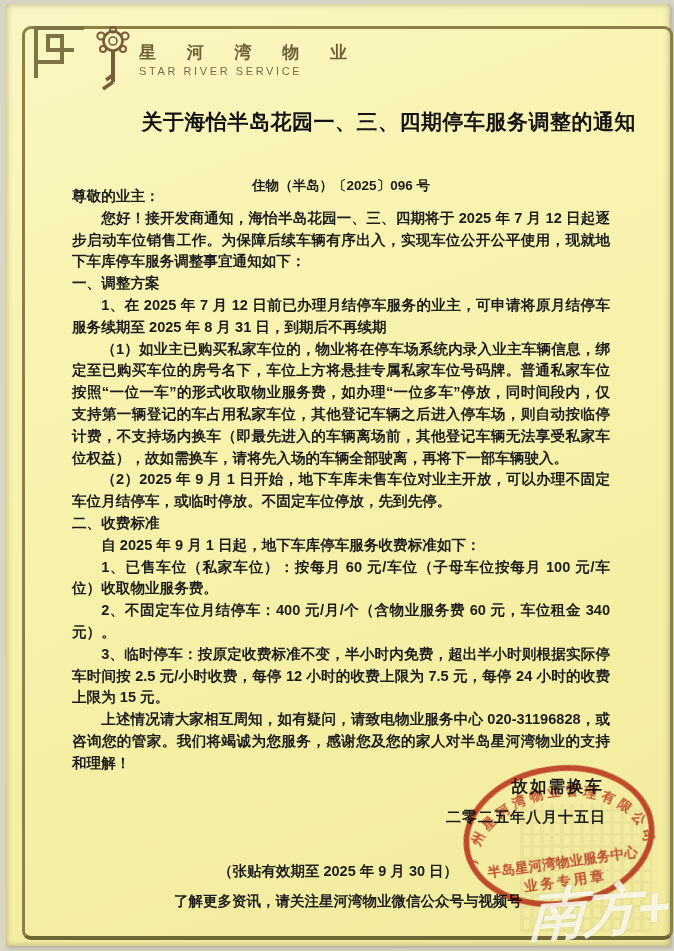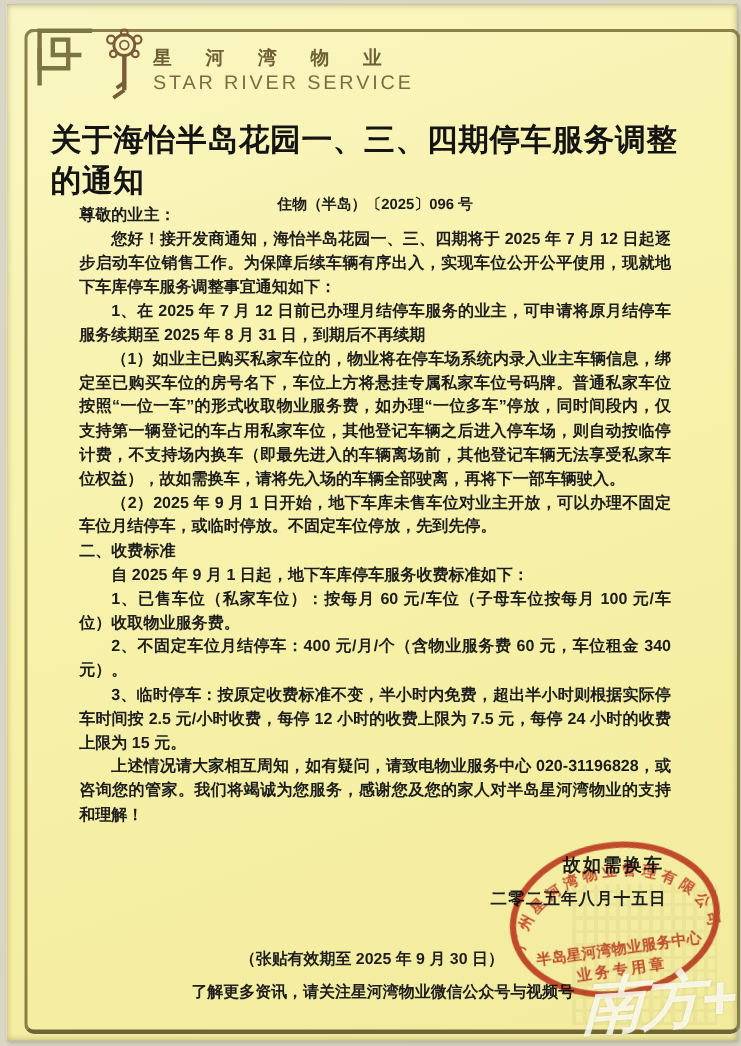--- a/index.html
+++ b/index.html
@@ -22,25 +22,25 @@
   }
   .corner-knot{position:absolute;left:12px;top:12px;}
   
   .logo{position:absolute;left:86px;top:22px;}
   .brand-cn{
     position:absolute;left:133px;top:37px;
     font-size:17px;font-weight:700;letter-spacing:13px;color:#6d5f36;white-space:nowrap;
   }
   .brand-en{
     position:absolute;left:133px;top:61px;
-    font-size:18px;letter-spacing:2.6px;color:#7a6c42;white-space:nowrap;
+    font-size:11px;letter-spacing:2.6px;color:#7a6c42;white-space:nowrap;
   }
   .title{
-    position:absolute;left:40px;right:34px;top:104px;text-align:left;
-    font-size:28px;font-weight:900;color:#141414;letter-spacing:.5px;
+    position:absolute;left:40px;right:34px;top:104px;text-align:right;
+    font-size:21px;font-weight:900;color:#141414;letter-spacing:.5px;
   }
   .docno{
     position:absolute;left:40px;right:34px;top:141px;text-align:center;
     font-size:13.5px;font-weight:700;color:#1c1c1c;margin-top:32px;
   }
   
   .content{
     position:absolute;left:66px;right:60px;top:182px;
     font-size:14.6px;line-height:21.8px;font-weight:700;color:#1d1d1d;
     text-align:justify;
@@ -116,20 +116,21 @@
   </svg>
   <div class="brand-cn">星 河 湾 物 业</div>
   <div class="brand-en">STAR RIVER SERVICE</div>
 
   <div class="title">关于海怡半岛花园一、三、四期停车服务调整的通知</div>
   <div class="docno">住物（半岛）〔2025〕096 号</div>
 
   <div class="content">
     <p>尊敬的业主：</p>
     <p class="indent">您好！接开发商通知，海怡半岛花园一、三、四期将于 2025 年 7 月 12 日起逐步启动车位销售工作。为保障后续车辆有序出入，实现车位公开公平使用，现就地下车库停车服务调整事宜通知如下：</p>
+    <p>一、调整方案</p>
     <p class="indent">1、在 2025 年 7 月 12 日前已办理月结停车服务的业主，可申请将原月结停车服务续期至 2025 年 8 月 31 日，到期后不再续期</p>
     <p class="indent">（1）如业主已购买私家车位的，物业将在停车场系统内录入业主车辆信息，绑定至已购买车位的房号名下，车位上方将悬挂专属私家车位号码牌。普通私家车位按照“一位一车”的形式收取物业服务费，如办理“一位多车”停放，同时间段内，仅支持第一辆登记的车占用私家车位，其他登记车辆之后进入停车场，则自动按临停计费，不支持场内换车（即最先进入的车辆离场前，其他登记车辆无法享受私家车位权益），故如需换车，请将先入场的车辆全部驶离，再将下一部车辆驶入。</p>
     <p class="indent">（2）2025 年 9 月 1 日开始，地下车库未售车位对业主开放，可以办理不固定车位月结停车，或临时停放。不固定车位停放，先到先停。</p>
     <p>二、收费标准</p>
     <p class="indent">自 2025 年 9 月 1 日起，地下车库停车服务收费标准如下：</p>
     <p class="indent">1、已售车位（私家车位）：按每月 60 元/车位（子母车位按每月 100 元/车位）收取物业服务费。</p>
     <p class="indent">2、不固定车位月结停车：400 元/月/个（含物业服务费 60 元，车位租金 340 元）。</p>
     <p class="indent">3、临时停车：按原定收费标准不变，半小时内免费，超出半小时则根据实际停车时间按 2.5 元/小时收费，每停 12 小时的收费上限为 7.5 元，每停 24 小时的收费上限为 15 元。</p>
     <p class="indent">上述情况请大家相互周知，如有疑问，请致电物业服务中心 020-31196828，或咨询您的管家。我们将竭诚为您服务，感谢您及您的家人对半岛星河湾物业的支持和理解！</p>
   </div>

